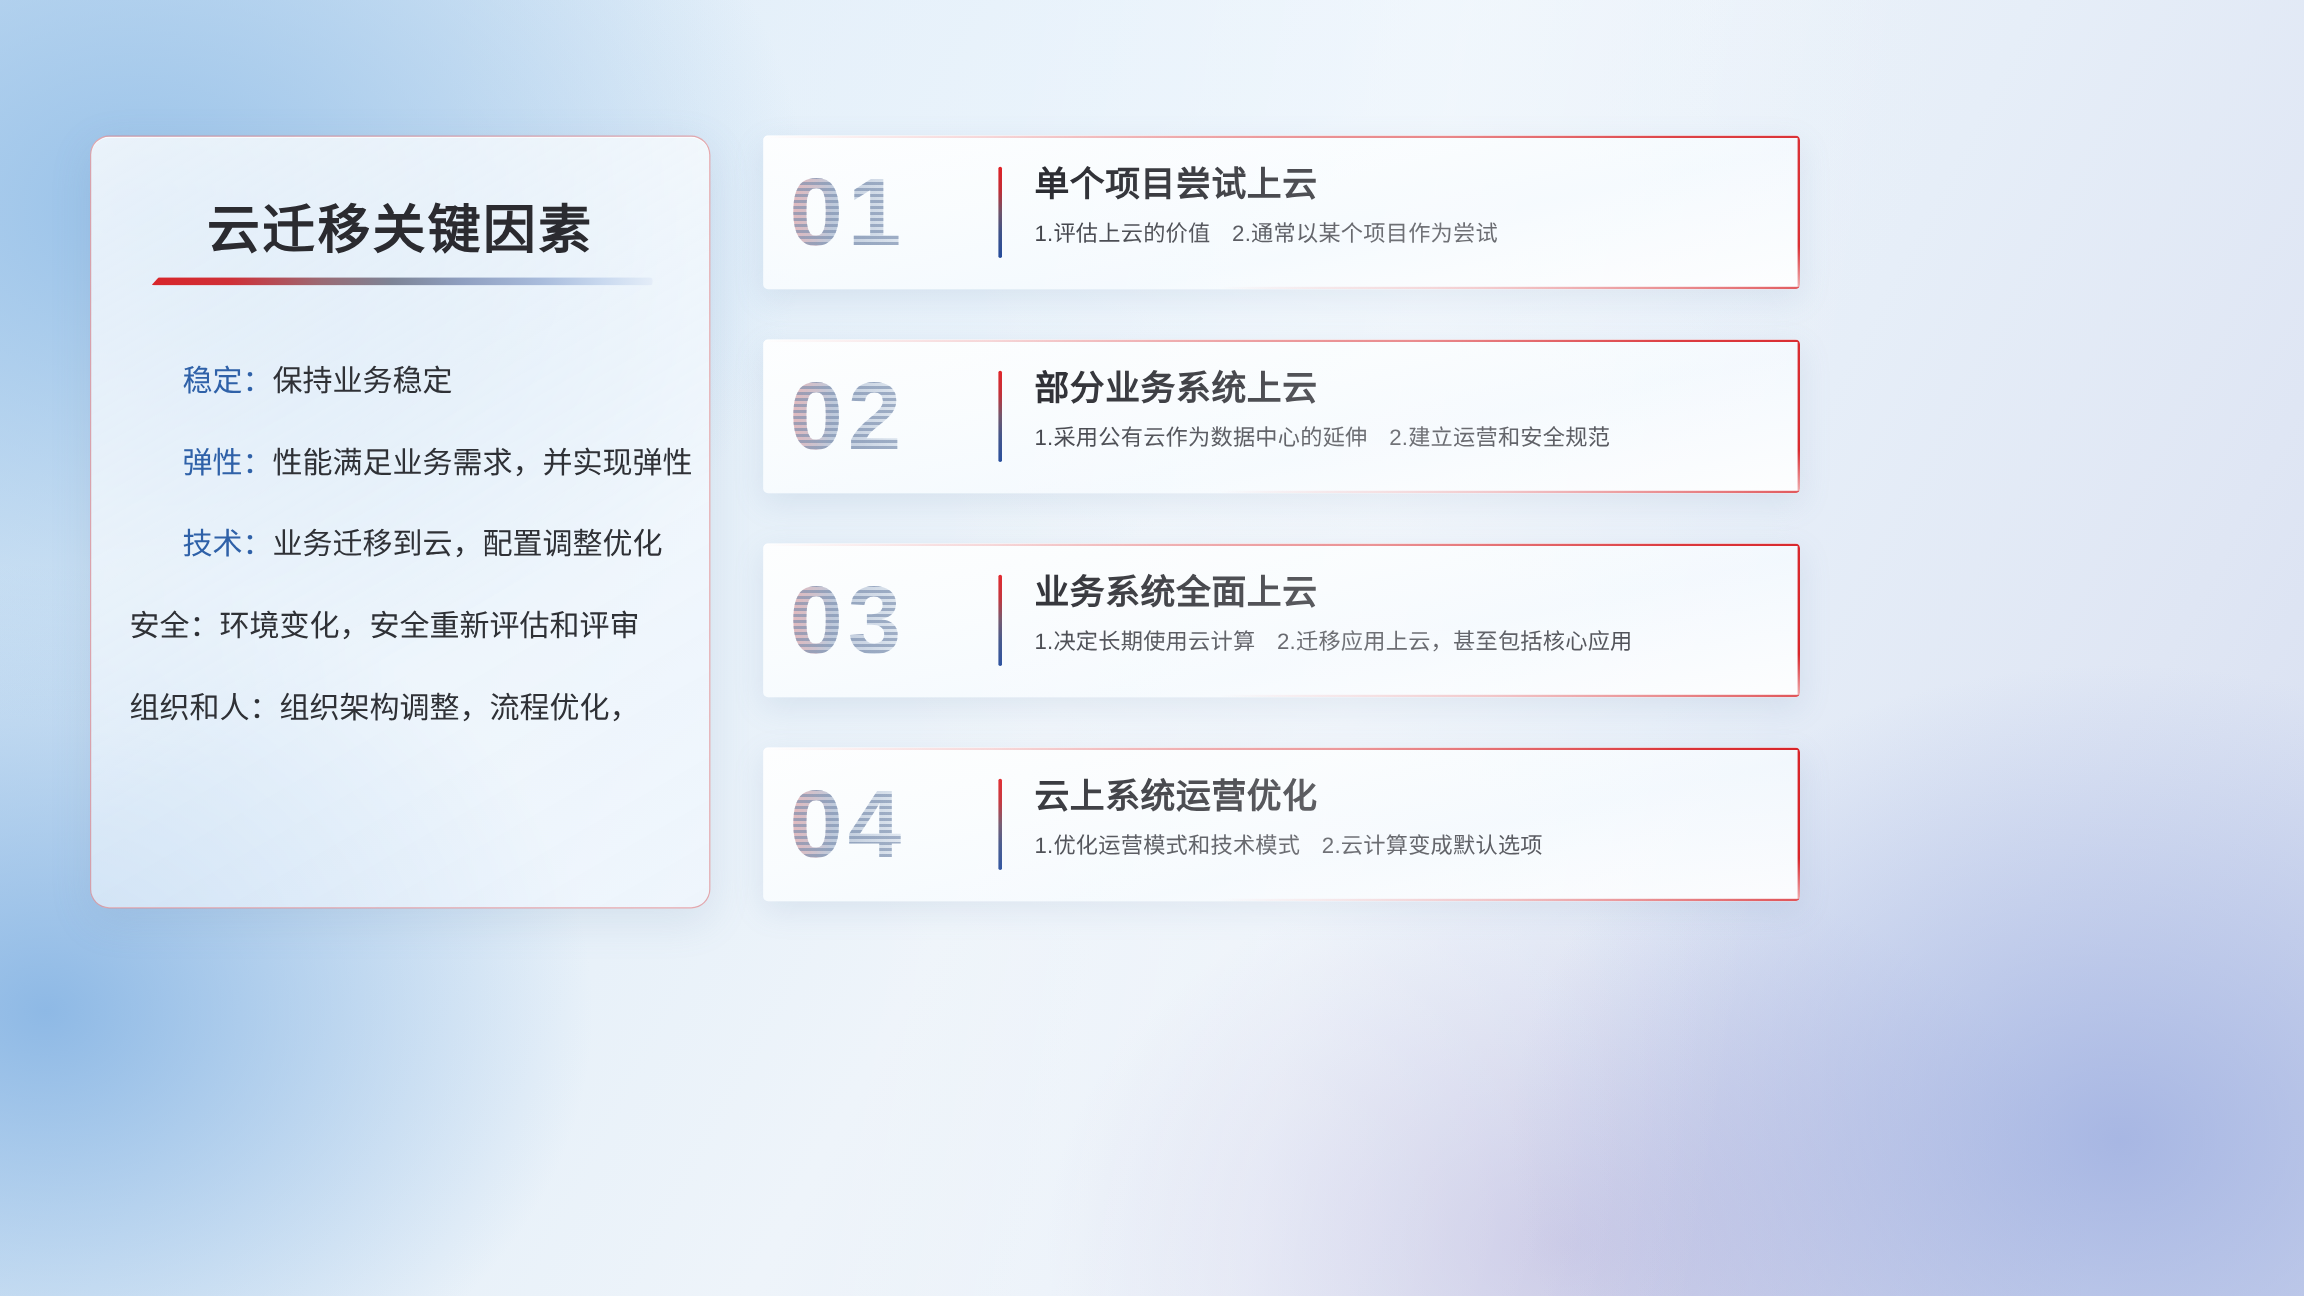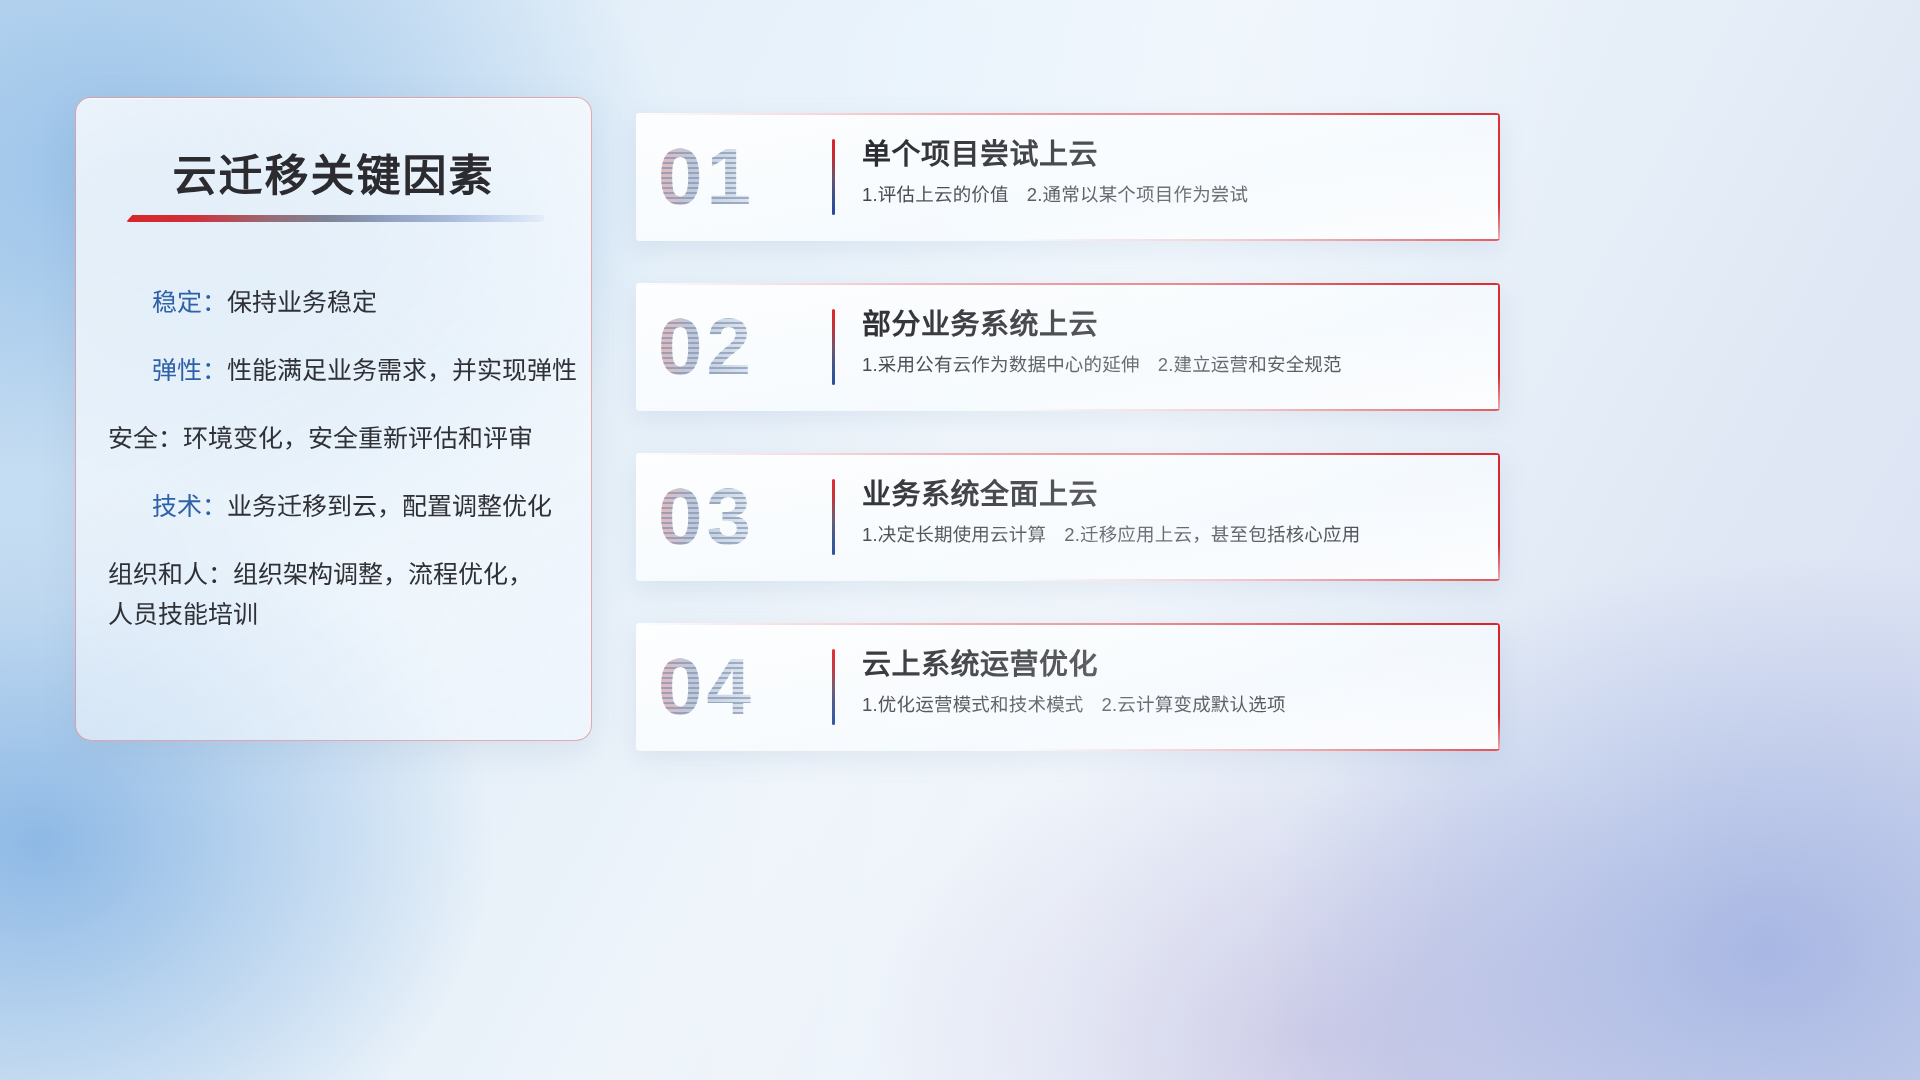--- a/index.html
+++ b/index.html
@@ -28,21 +28,21 @@
     content:"";
     position:absolute; inset:0;
     background:
       linear-gradient(100deg, rgba(255,255,255,0.0) 40%, rgba(255,255,255,0.28) 58%, rgba(255,255,255,0.0) 76%);
     pointer-events:none;
   }
 
   
   .left-panel{
     position:absolute;
-    left:75px; top:97px;
+    left:75px; top:113px;
     width:517px; height:644px;
     border-radius:16px;
     background:linear-gradient(150deg,
         rgba(255,255,255,0.78) 0%,
         rgba(253,254,255,0.66) 34%,
         rgba(247,251,255,0.58) 62%,
         rgba(241,247,254,0.62) 100%);
     border:1.3px solid rgba(214,90,96,0.50);
     box-shadow:0 10px 34px rgba(110,140,180,0.16), inset 0 1px 0 rgba(255,255,255,0.7);
     backdrop-filter:blur(2px);
@@ -202,33 +202,32 @@
     <div class="factor-list">
 
       <div class="factor-row blue">
         <span class="k">稳定：</span><span class="v">保持业务稳定</span>
       </div>
 
       <div class="factor-row blue">
         <span class="k">弹性：</span><span class="v">性能满足业务需求，并实现弹性</span>
       </div>
 
+      <div class="factor-row blue">
+        <span class="k">技术：</span><span class="v">业务迁移到云，配置调整优化</span>
+      </div>
+
       <div class="factor-row dark">
         <span class="k">安全：</span><span class="v">环境变化，安全重新评估和评审</span>
       </div>
 
-      <div class="factor-row blue">
-        <span class="k">技术：</span><span class="v">业务迁移到云，配置调整优化</span>
-      </div>
-
       <div class="factor-row dark wrap">
         <span class="k">组织和人：</span><span class="v">组织架构调整，流程优化，</span>
       </div>
 
-      <div class="factor-cont">人员技能培训</div>
 
     </div>
   </section>
 
   <section class="cards">
 
     <article class="card">
       <div class="card-bottom-edge"></div>
       <div class="card-num">01</div>
       <div class="card-bar"></div>

